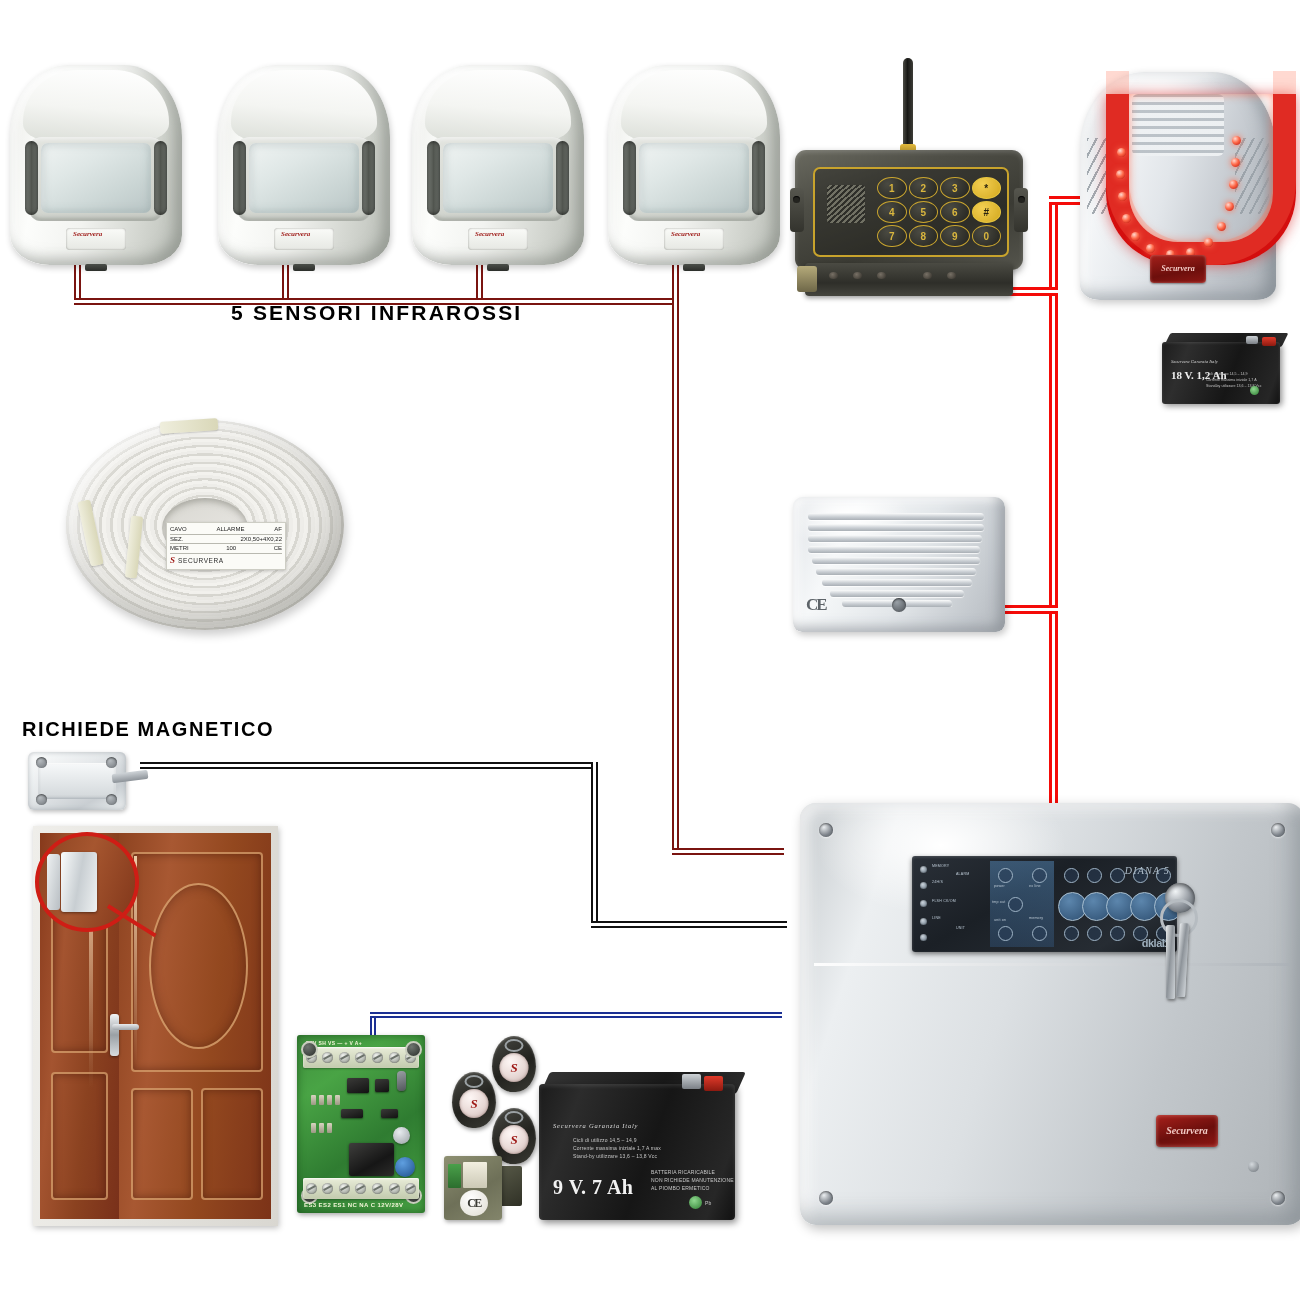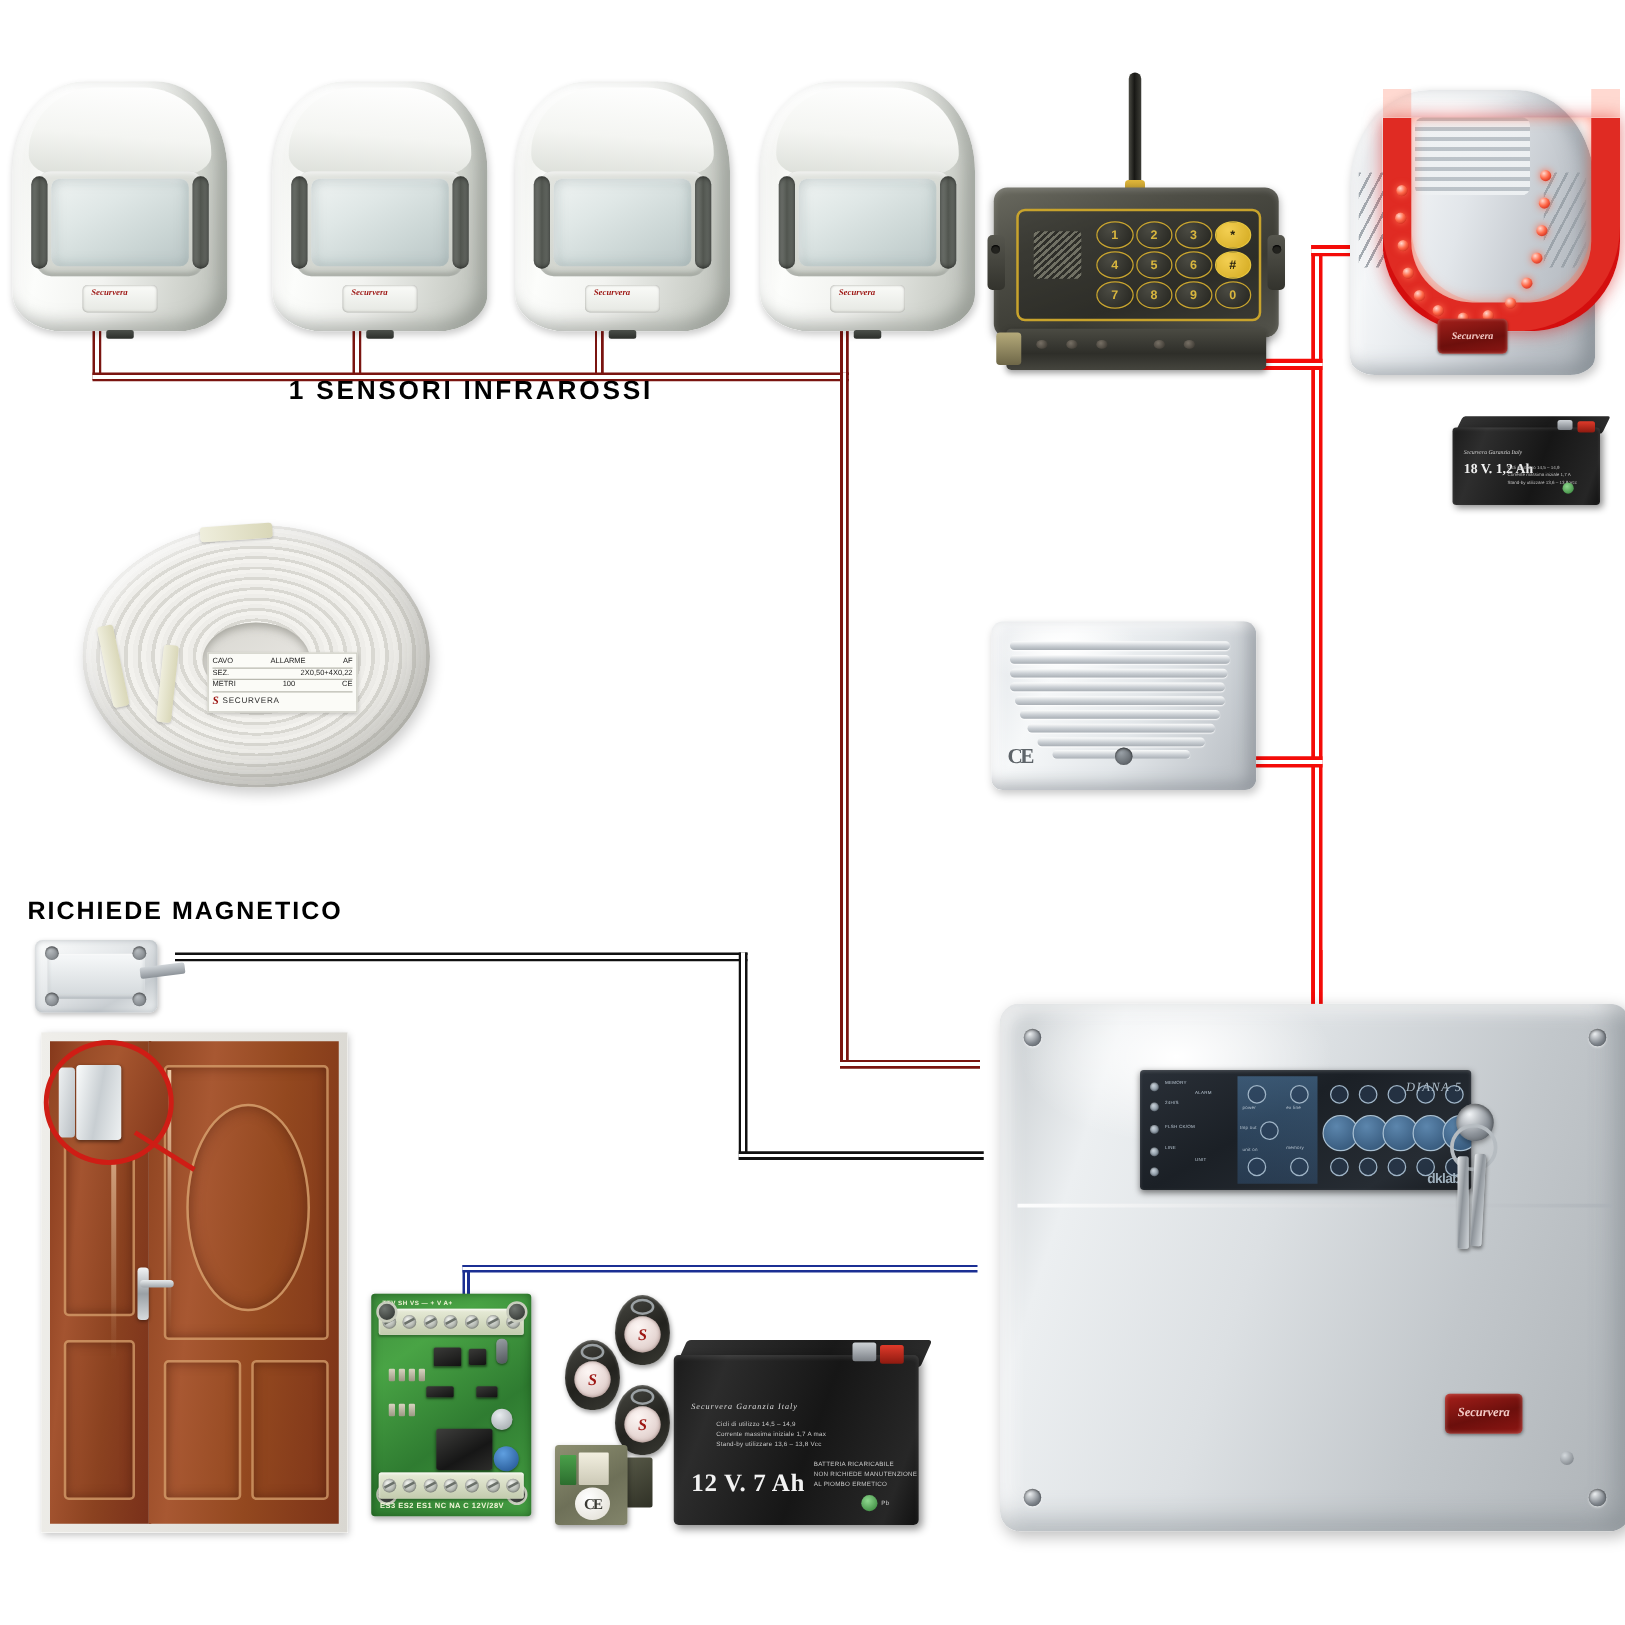--- a/index.html
+++ b/index.html
@@ -434,21 +434,21 @@
     <div class="pir-lensframe"></div>
     <div class="pir-lens"></div>
     <div class="pir-slot l"></div>
     <div class="pir-slot r"></div>
     <div class="pir-badge">
       <div class="mark logoS" style="font-size:7px;"><span>Securvera</span></div>
     </div>
     <div class="pir-foot"></div>
   </div>
 
-  <div class="lbl" style="left:231px;top:301px;font-size:21px;">1 SENSORI INFRAROSSI</div>
+  <div class="lbl" style="left:231px;top:301px;font-size:21px;">5 SENSORI INFRAROSSI</div>
 
   <div class="keypad">
     <div class="kp-ant"></div>
     <div class="kp-ant-base"></div>
     <div class="kp-shell"></div>
     <div class="kp-ear l">
       <div class="kp-earhole" style="left:3px;top:8px;"></div>
     </div>
     <div class="kp-ear r">
       <div class="kp-earhole" style="left:4px;top:8px;"></div>
@@ -672,21 +672,21 @@
     <div class="rfid-ce">CE</div>
   </div>
 
   <div class="bat7">
     <div class="bat7-top"></div>
     <div class="bat7-b">
       <div class="bat7-brand">Securvera  Garanzia Italy</div>
       <div class="bat7-sm" style="left:34px;top:52px;">Cicli di utilizzo 14,5 – 14,9</div>
       <div class="bat7-sm" style="left:34px;top:60px;">Corrente massima iniziale 1,7 A max</div>
       <div class="bat7-sm" style="left:34px;top:68px;">Stand-by utilizzare 13,6 – 13,8 Vcc</div>
-      <div class="bat7-v">12 V. 7 Ah</div>
+      <div class="bat7-v">9 V. 7 Ah</div>
       <div class="bat7-sm" style="left:112px;top:84px;">BATTERIA RICARICABILE</div>
       <div class="bat7-sm" style="left:112px;top:92px;">NON RICHIEDE MANUTENZIONE</div>
       <div class="bat7-sm" style="left:112px;top:100px;">AL PIOMBO ERMETICO</div>
       <div class="recycle" style="left:150px;top:112px;"></div>
       <div class="bat7-sm" style="left:166px;top:115px;font-size:5px;">Pb</div>
     </div>
     <div class="bat7-term" style="left:165px;top:4px;background:linear-gradient(180deg,#e03a2a,#8d1a10);"></div>
     <div class="bat7-term" style="left:143px;top:2px;background:linear-gradient(180deg,#cdd2d6,#7b8086);"></div>
   </div>
 

